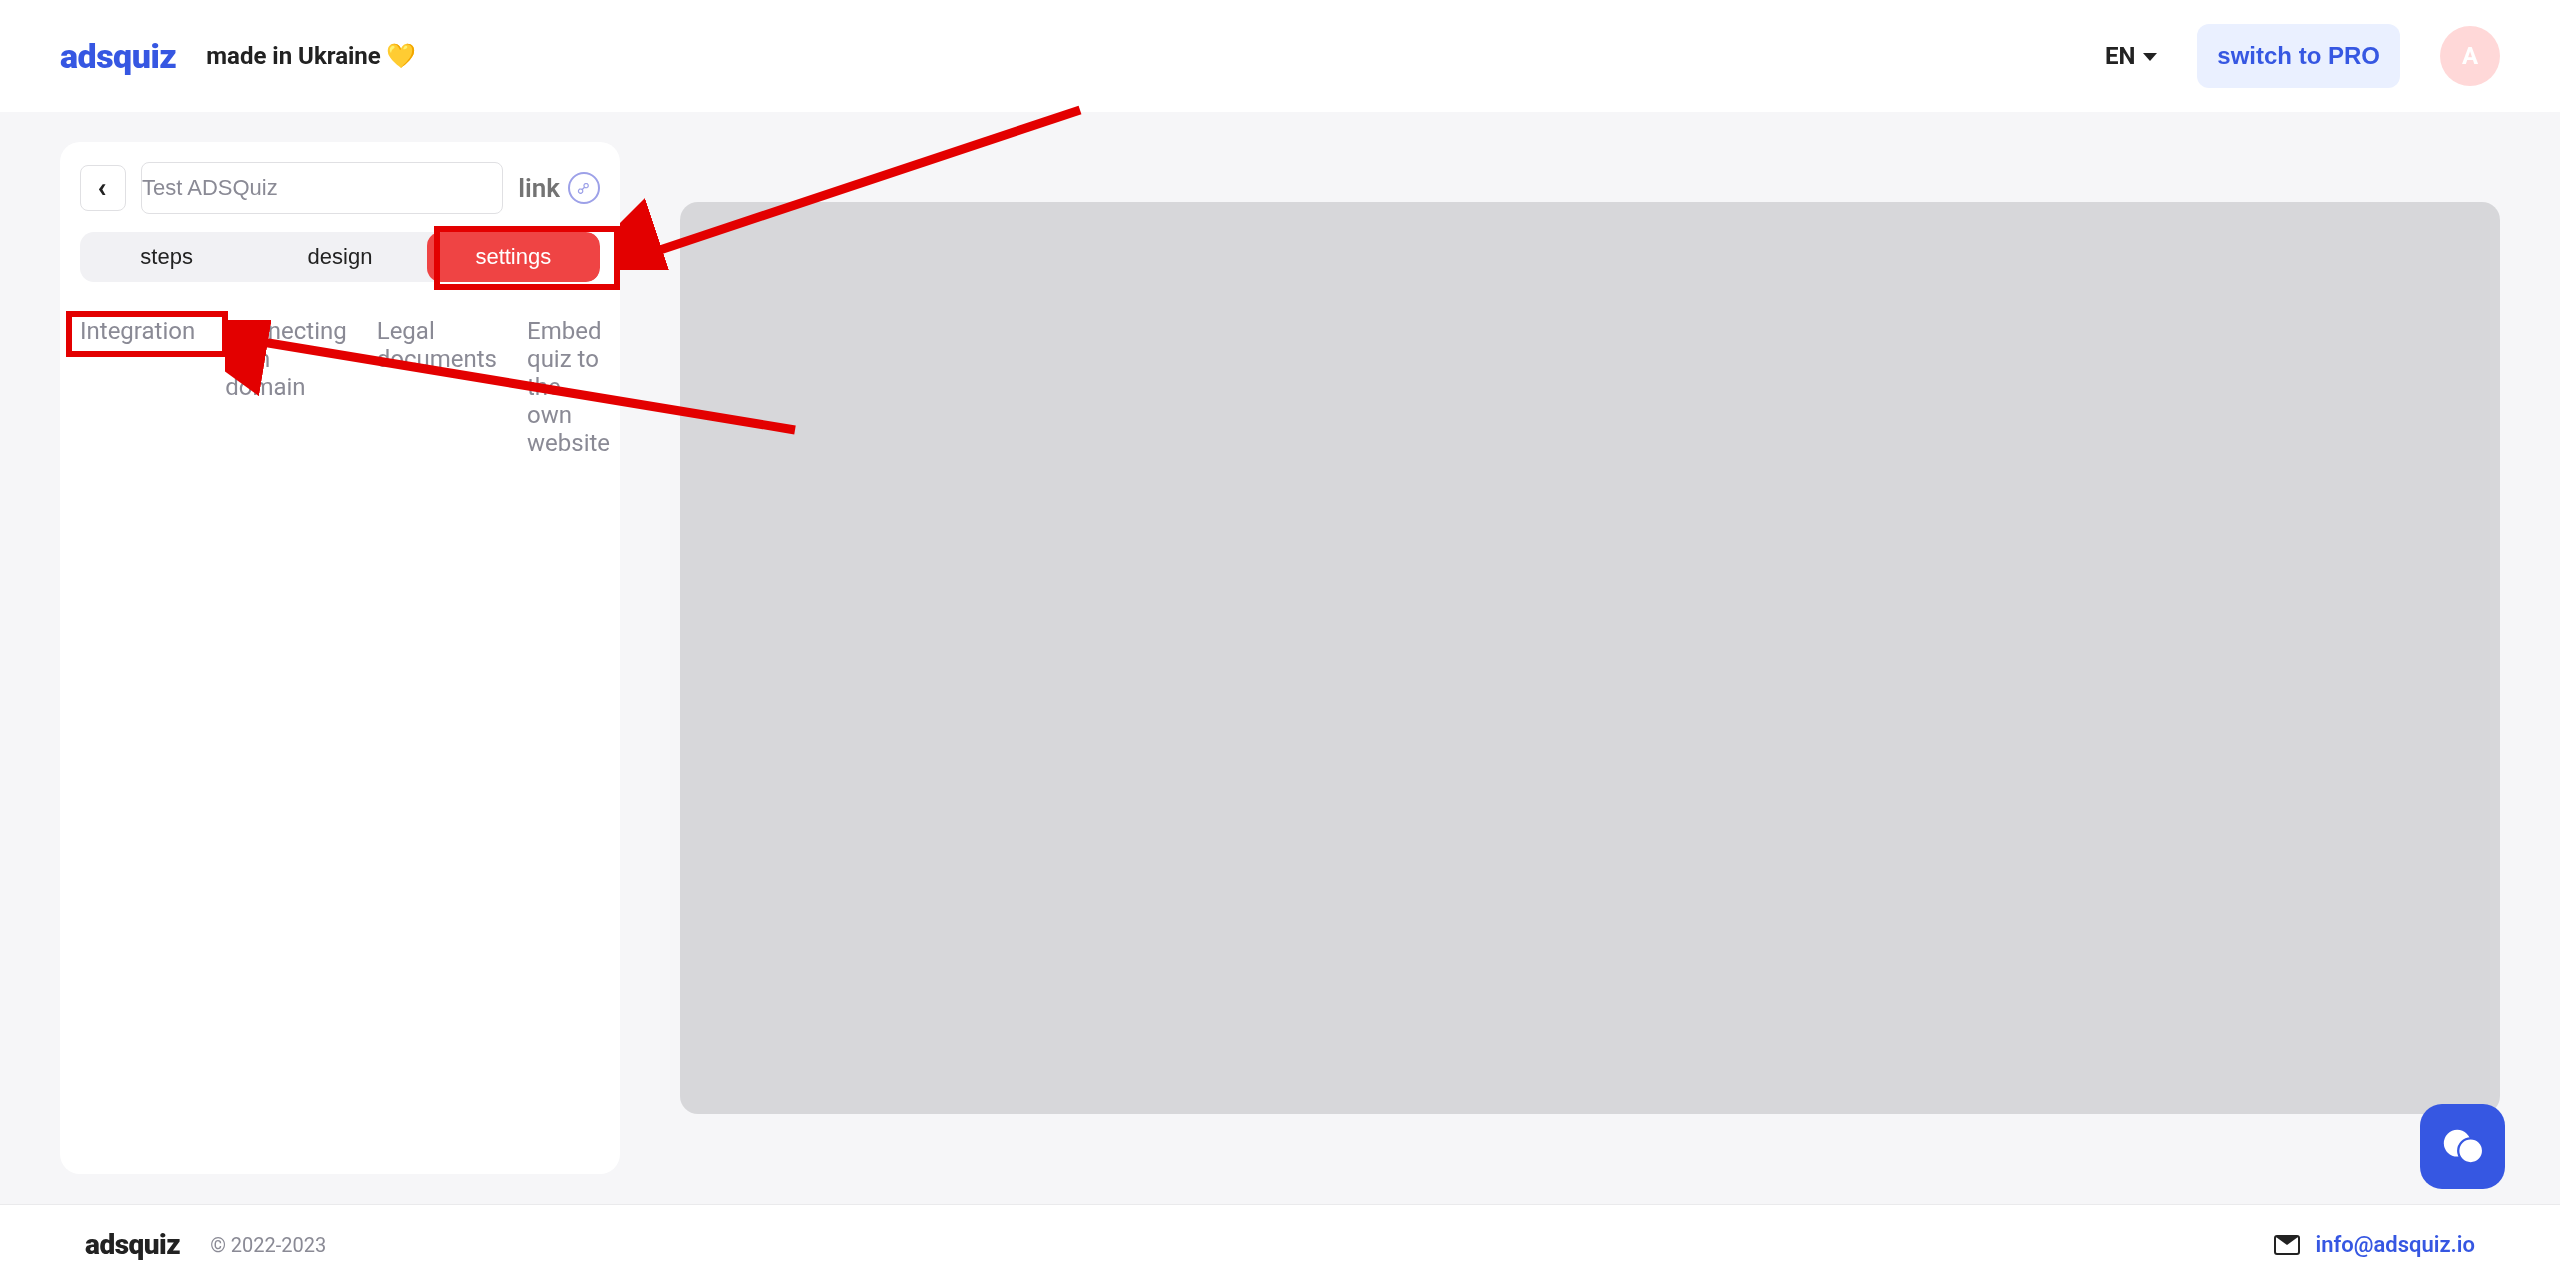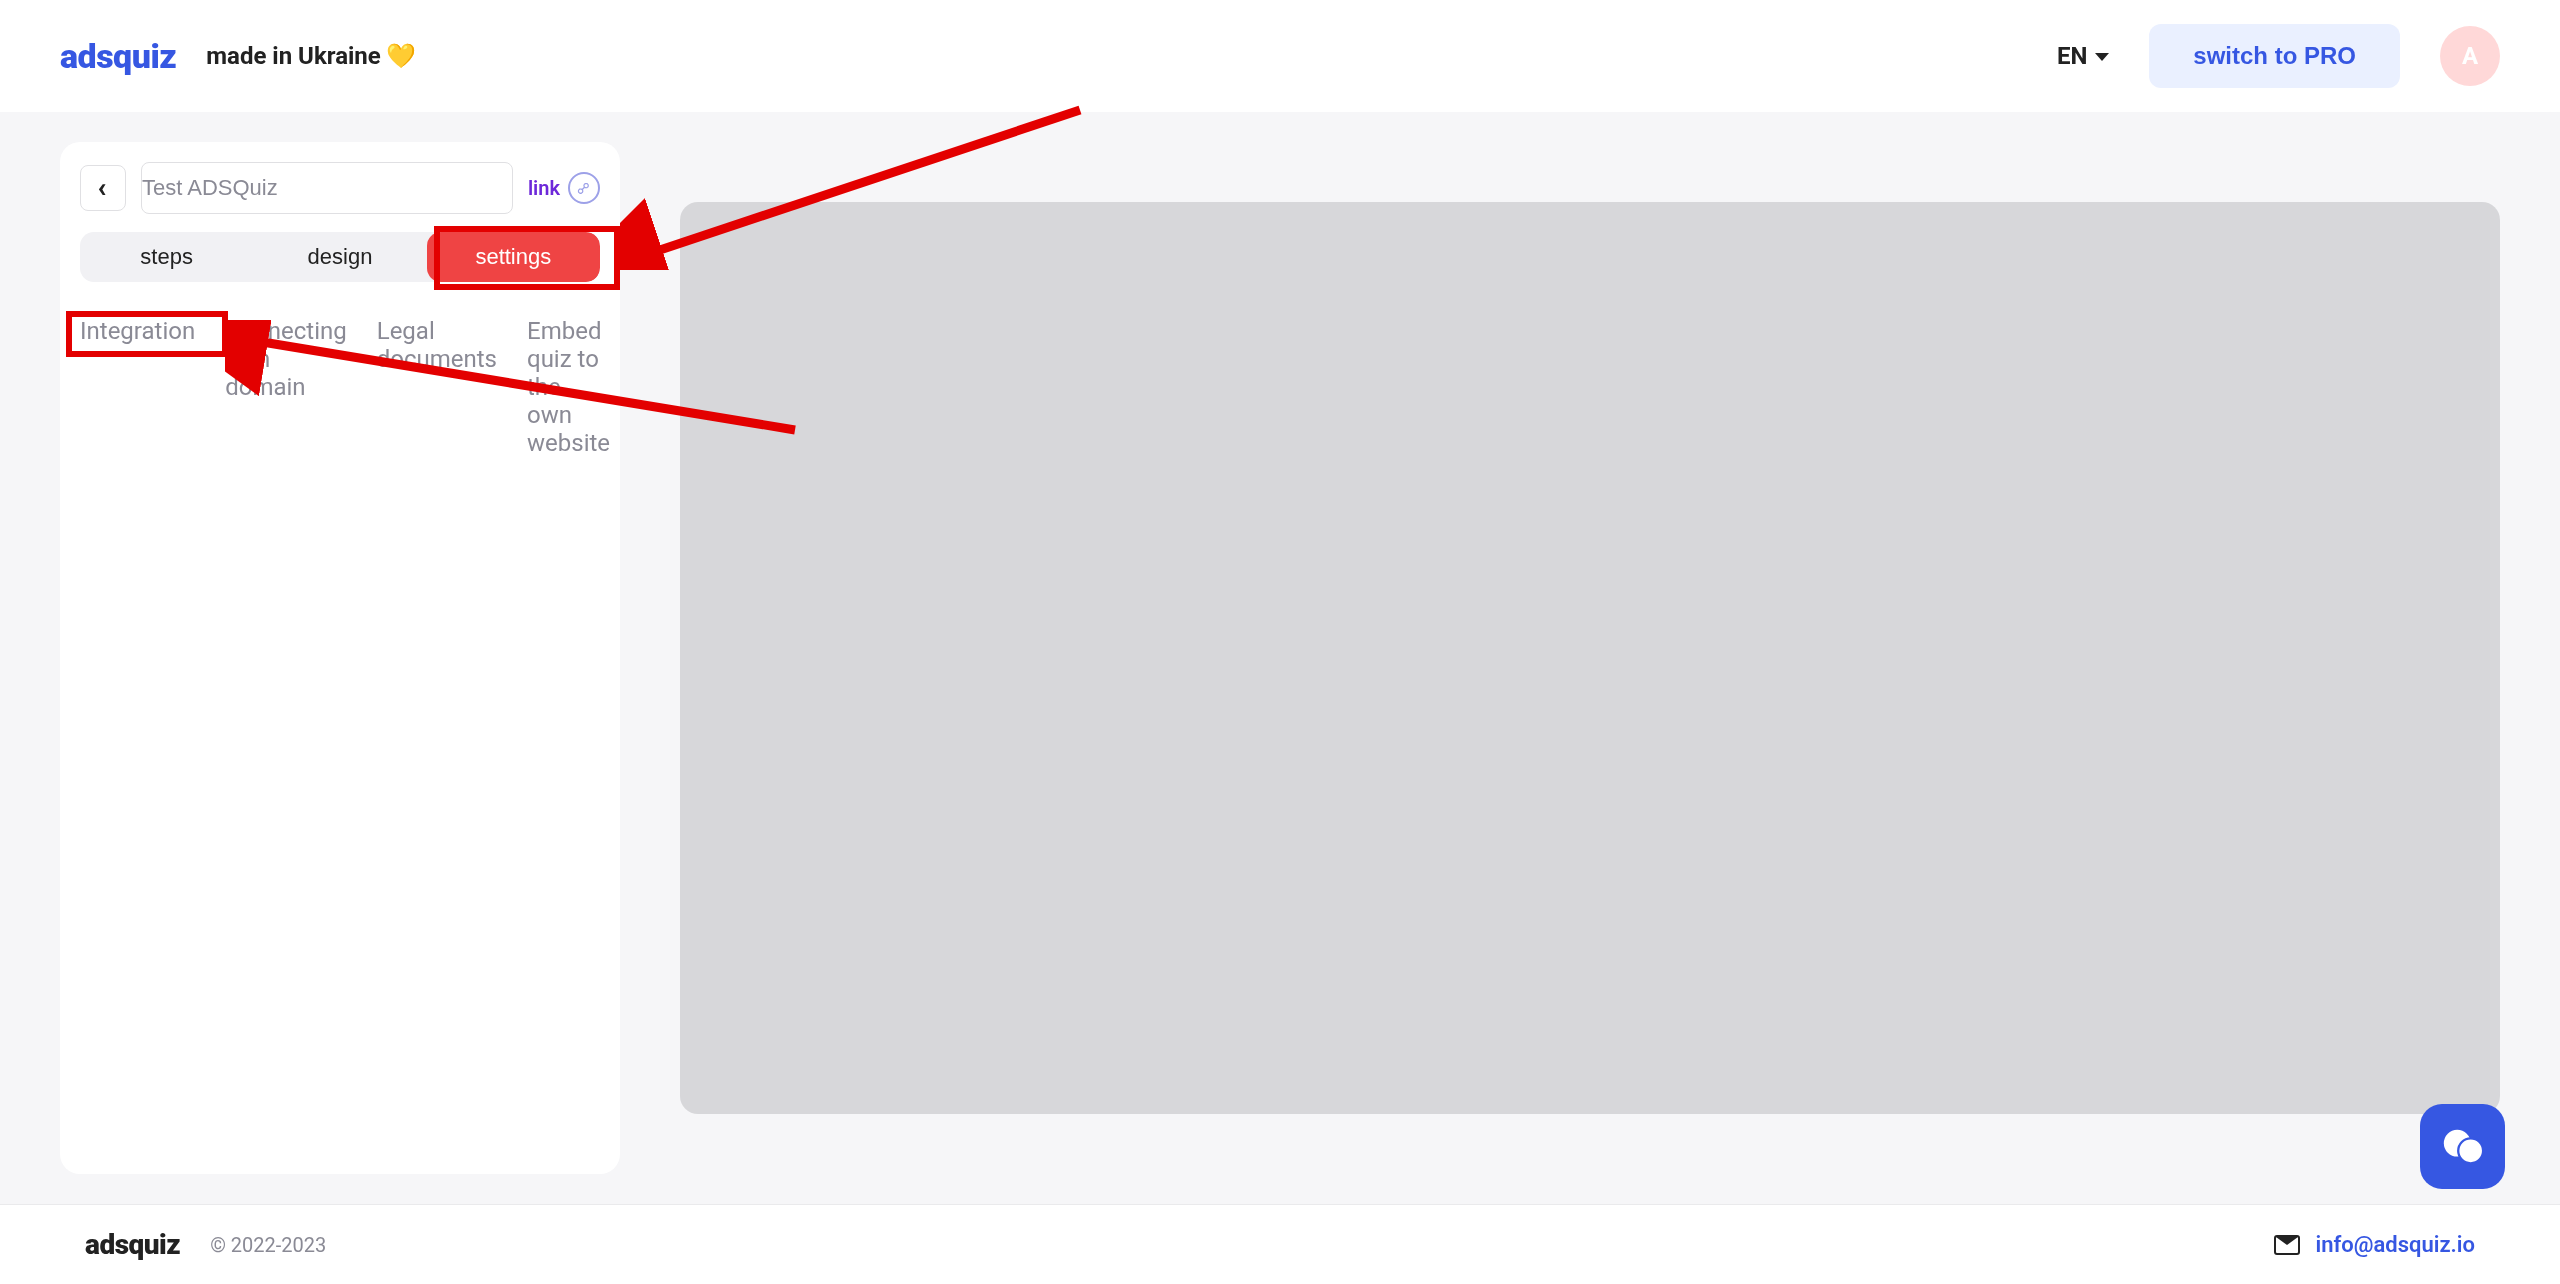--- a/index.html
+++ b/index.html
@@ -63,21 +63,21 @@
       border-left: 7px solid transparent;
       border-right: 7px solid transparent;
       border-top: 8px solid #222;
       margin-top: 2px;
     }
     .switch-pro-btn {
       background: #eaf0ff;
       color: #3657e2;
       font-size: 24px;
       font-weight: 700;
-      padding: 18px 44px;
+      padding: 18px 20px;
       border-radius: 12px;
       border: none;
       cursor: pointer;
     }
     .avatar {
       width: 60px;
       height: 60px;
       border-radius: 50%;
       background: #ffd8d8;
       display: flex;
@@ -145,22 +145,22 @@
       color: #8a8a95;
       background: #ffffff;
     }
     .link-indicator {
       display: flex;
       align-items: center;
       gap: 8px;
       cursor: pointer;
     }
     .link-label {
-      color: #6d28d9;
-      font-size: 20px;
+      color: #737373;
+      font-size: 26px;
       font-weight: 600;
     }
     .link-icon-circle {
       width: 32px;
       height: 32px;
       border: 2px solid #9da1e8;
       border-radius: 50%;
       display: flex;
       align-items: center;
       justify-content: center;

